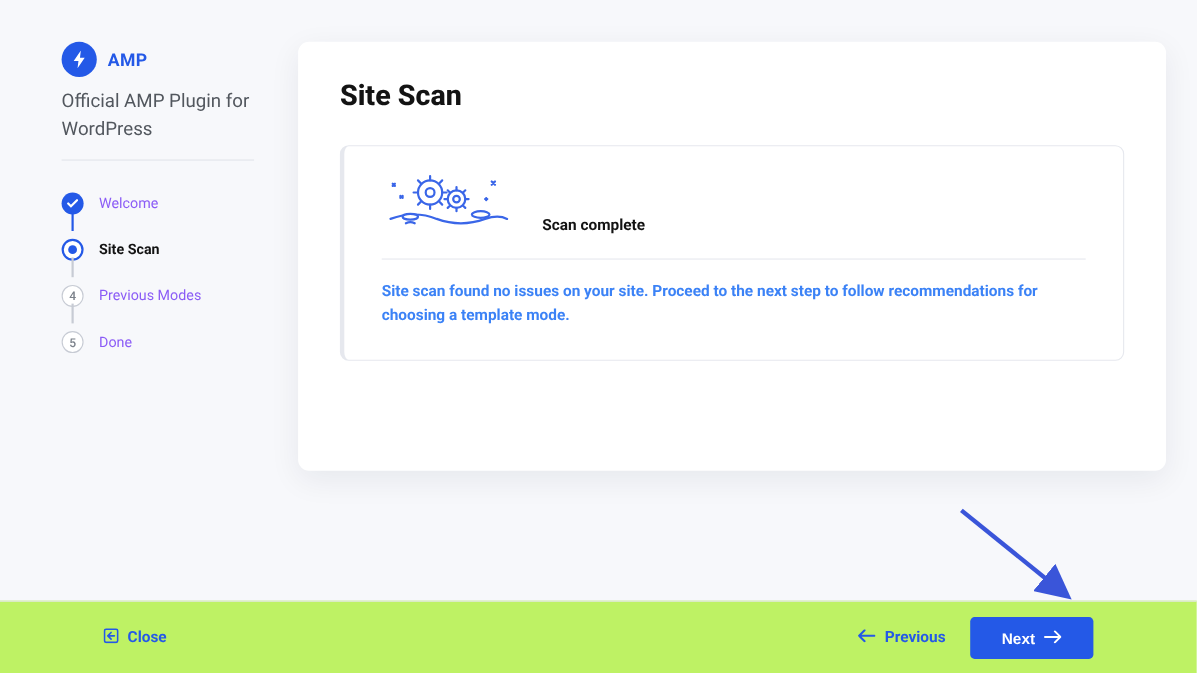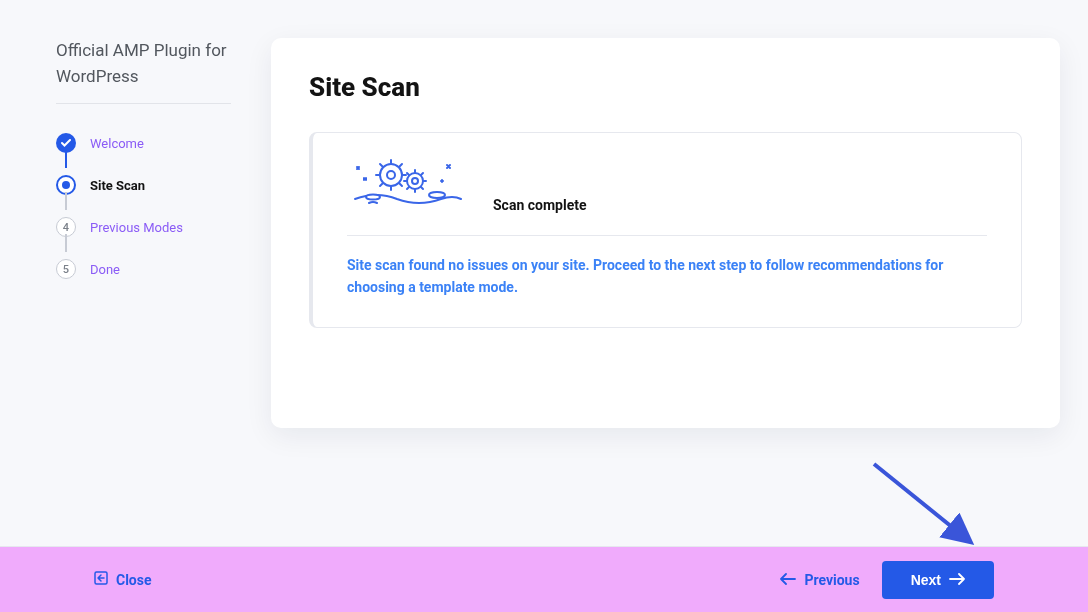--- a/index.html
+++ b/index.html
@@ -143,21 +143,21 @@
       color: #3b82f6;
       line-height: 1.6;
       font-weight: bold;
     }
     .footer {
       position: absolute;
       left: 0;
       right: 0;
       bottom: 0;
       height: 66px;
-      background: #f0abfc;
+      background: #bef264;
       border-top: 1px solid #e6e8ee;
       display: flex;
       align-items: center;
       justify-content: space-between;
       padding: 0 94px;
     }
     .footer-left, .footer-right {
       display: flex;
       align-items: center;
       gap: 22px;
@@ -198,20 +198,28 @@
       right: 100px;
       bottom: 54px;
       pointer-events: none;
     }
   </style>
 </head>
 <body>
 
 <div class="main-area">
   <aside class="sidebar">
+    <div class="brand">
+      <span class="brand-logo">
+        <svg width="16" height="16" viewBox="0 0 16 16">
+            <path d="M9.5 0 L3 9.5 H7.3 L6.5 16 L13 6.5 H8.7 Z" fill="#fff"></path>
+          </svg>
+      </span>
+      <span class="brand-text">AMP</span>
+    </div>
     <div class="brand-sub">Official AMP Plugin for WordPress</div>
 
     <ul class="steps">
       <li class="step done">
         <span class="step-dot">
           <svg width="10" height="8" viewBox="0 0 10 8">
               <path d="M1 4 L3.5 6.5 L9 1" stroke="#fff" stroke-width="2" fill="none" stroke-linecap="round"></path>
             </svg>
         </span>
         <span class="step-label">Welcome</span>

